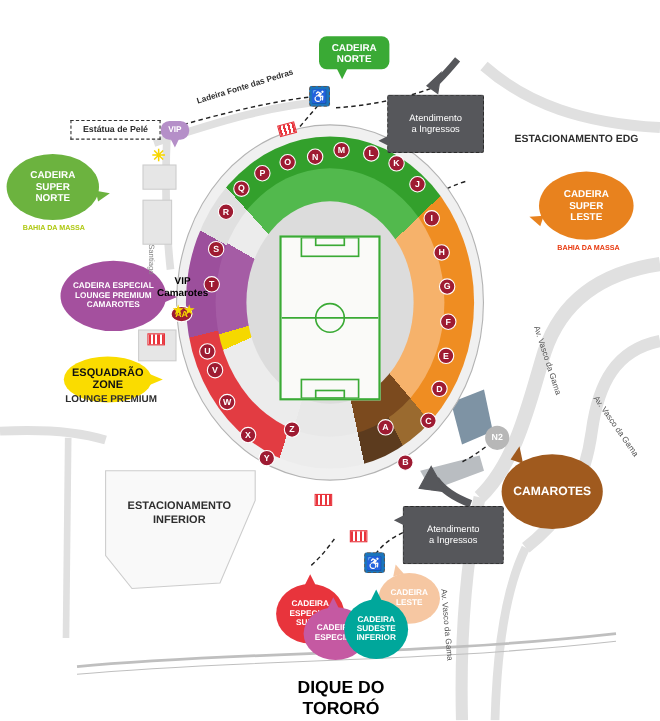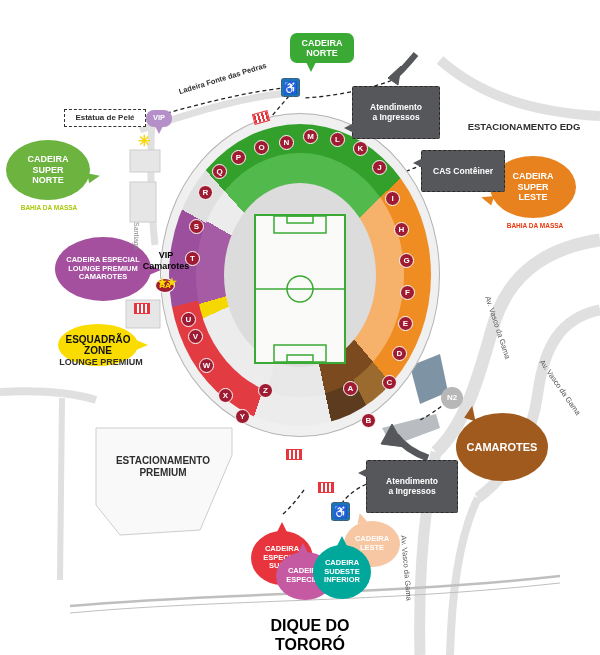--- a/index.html
+++ b/index.html
@@ -25,21 +25,21 @@
   
   .gate{position:absolute;width:15px;height:15px;border-radius:50%;background:#9e1b32;color:#fff;
     font-size:8px;font-weight:bold;display:flex;align-items:center;justify-content:center;
     border:1px solid #fff;box-sizing:border-box;}
   .gate.aa{width:20px;color:#f5d800;}
   
   .bubble{position:absolute;border-radius:50%;display:flex;align-items:center;justify-content:center;
     text-align:center;color:#fff;font-weight:bold;white-space:pre-line;line-height:1.15;}
   .tail{position:absolute;width:0;height:0;}
   
-  .svc{position:absolute;background:#56575b;color:#fff;font-size:8.5px;font-weight:bold;text-align:center;
+  .svc{position:absolute;background:#56575b;color:#fff;font-size:8.5px;font-weight:normal;text-align:center;
     padding:4px 5px;border:1px dashed #2b2b2b;white-space:pre-line;border-radius:2px;line-height:1.25;}
   
   .lbl{position:absolute;color:#2e2e2e;font-weight:bold;white-space:pre-line;text-align:center;line-height:1.2;}
   .stairs{position:absolute;width:14px;height:9px;border:1px solid #e8343c;
     background:repeating-linear-gradient(90deg,#e8343c 0 2px,#fff 2px 4px);}
   .access{position:absolute;width:17px;height:17px;background:#1b75bb;border-radius:3px;color:#fff;
     font-size:12px;display:flex;align-items:center;justify-content:center;border:1px dashed #555;}
 </style>
 </head>
 <body>
@@ -216,35 +216,31 @@
 
   <div class="bubble" style="left:441px;top:387px;width:22px;height:22px;background:#b7b7b7;font-size:8px">
     <span>N2</span>
   </div>
 
   <div class="svc" style="left:352px;top:86px;width:76px">
     <span>Atendimento
 a Ingressos</span>
     <div class="tail" style="left:-9px;bottom:5px;border-top:5px solid transparent;border-bottom:5px solid transparent;border-right:10px solid #56575b"></div>
   </div>
-  <div class="svc" style="left:421px;top:150px;width:72px">
-    <span>CAS Contêiner</span>
-    <div class="tail" style="left:-9px;top:7px;border-top:5px solid transparent;border-bottom:5px solid transparent;border-right:10px solid #56575b"></div>
-  </div>
   <div class="svc" style="left:366px;top:460px;width:80px">
     <span>Atendimento
 a Ingressos</span>
     <div class="tail" style="left:-9px;top:7px;border-top:5px solid transparent;border-bottom:5px solid transparent;border-right:10px solid #56575b"></div>
   </div>
 
   <div class="lbl" style="left:64px;top:109px;width:76px;font-size:8px;background:#fff;border:1px dashed #333;padding:3px 2px">Estátua de Pelé</div>
   <div class="lbl" style="left:163px;top:92px;width:122px;font-size:7.5px;font-weight:600;transform:rotate(-17deg);transform-origin:left top">Ladeira Fonte das Pedras</div>
   <div class="lbl" style="left:458px;top:121px;width:132px;font-size:9.5px">ESTACIONAMENTO EDG</div>
   <div class="lbl" style="left:98px;top:455px;width:130px;font-size:10px">ESTACIONAMENTO
-PREMIUM</div>
+INFERIOR</div>
   <div class="lbl" style="left:55px;top:357px;width:92px;font-size:9px">LOUNGE PREMIUM</div>
   <div class="lbl" style="left:140px;top:250px;width:52px;font-size:9px;color:#000">VIP
 Camarotes</div>
   <div class="lbl" style="left:152px;top:276px;width:30px;font-size:11px;color:#f5d800">★★</div>
   <div class="lbl" style="left:238px;top:616px;width:144px;font-size:16px;color:#000">DIQUE DO TORORÓ</div>
   <div class="lbl" style="left:140px;top:222px;font-size:7px;color:#888;font-weight:normal;transform:rotate(90deg);transform-origin:left top">Santiago</div>
   <div class="lbl" style="left:492px;top:295px;font-size:7.5px;color:#555;font-weight:normal;transform:rotate(72deg);transform-origin:left top;white-space:nowrap">Av. Vasco da Gama</div>
   <div class="lbl" style="left:545px;top:358px;font-size:7.5px;color:#555;font-weight:normal;transform:rotate(55deg);transform-origin:left top;white-space:nowrap">Av. Vasco da Gama</div>
   <div class="lbl" style="left:408px;top:535px;font-size:7.5px;color:#555;font-weight:normal;transform:rotate(85deg);transform-origin:left top;white-space:nowrap">Av. Vasco da Gama</div>
 

